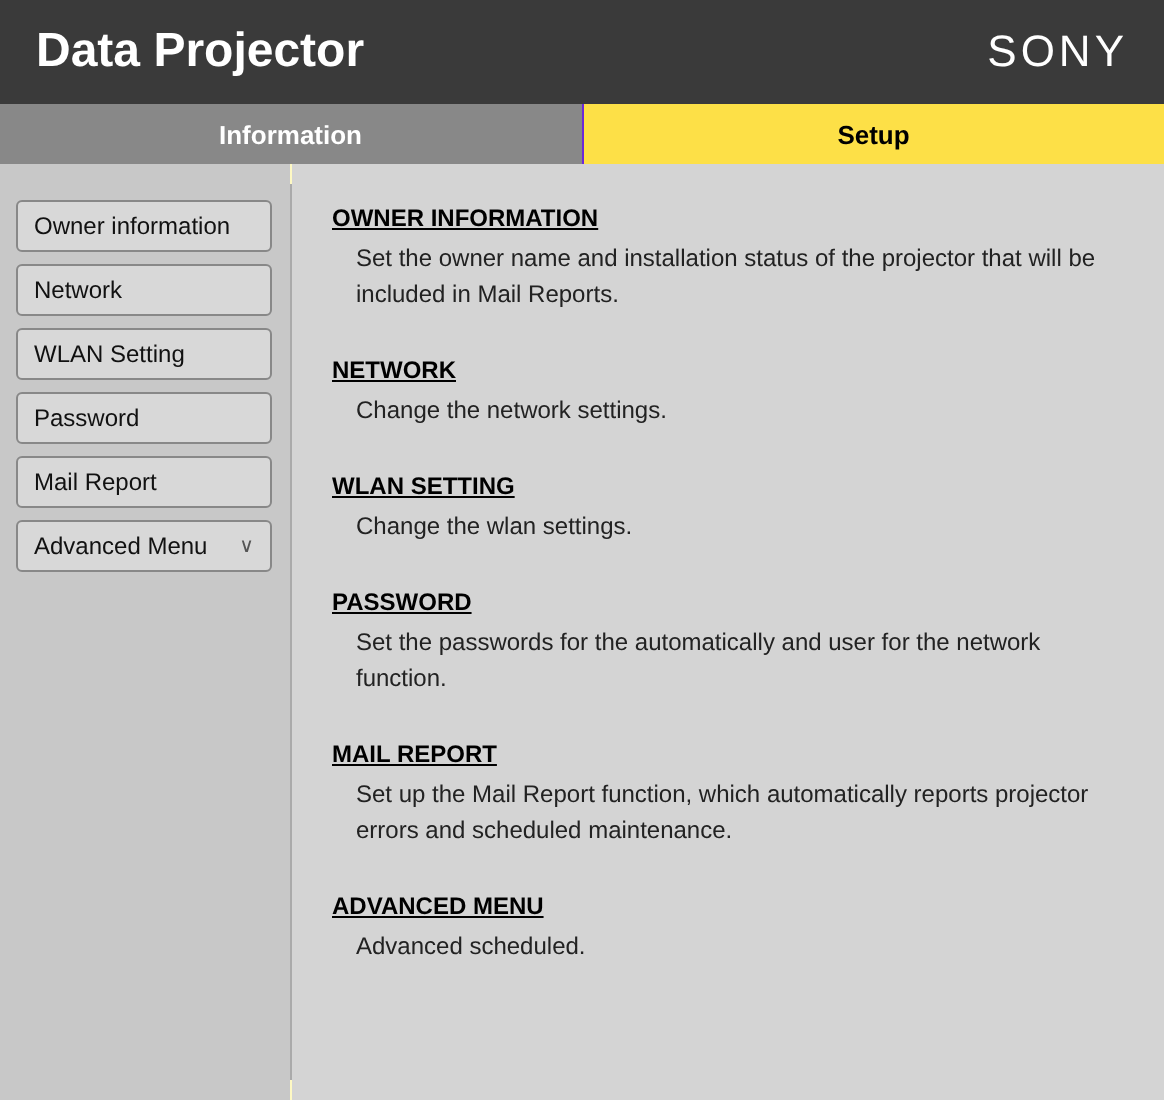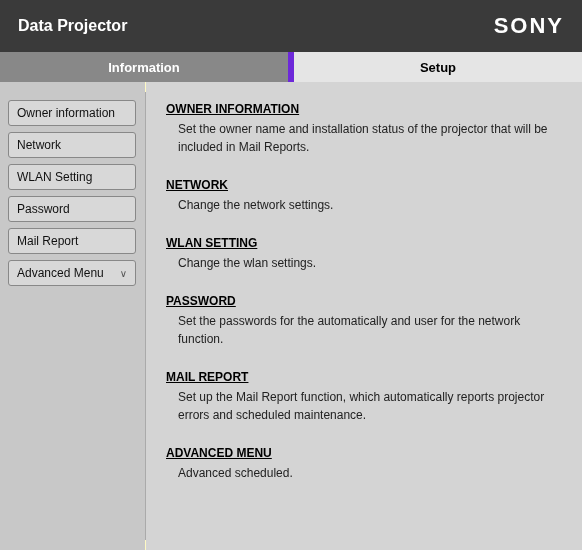--- a/index.html
+++ b/index.html
@@ -16,51 +16,51 @@
     .header {
       background: #3a3a3a;
       height: 52px;
       display: flex;
       align-items: center;
       justify-content: space-between;
       padding: 0 18px;
     }
     .header-title {
       color: #ffffff;
-      font-size: 16px;
+      font-size: 24px;
       font-weight: bold;
     }
     .header-brand {
       color: #ffffff;
       font-size: 22px;
-      font-weight: bold;
+      font-weight: normal;
       letter-spacing: 2px;
     }
 
     
     .tabs {
       display: flex;
       height: 30px;
       background: #888;
     }
     .tab {
       flex: 1;
       display: flex;
       align-items: center;
       justify-content: center;
       cursor: pointer;
       font-size: 13px;
       font-weight: bold;
       color: #ffffff;
       background: #888888;
-      border-right: 6px solid #6d28d9;
+      border-right: 1px solid #6d28d9;
     }
     .tab:last-child { border-right: none; }
     .tab.active {
-      background: #e5e5e5;
+      background: #fde047;
       color: #000000;
     }
 
     
     .main {
       display: flex;
       height: calc(550px - 52px - 30px);
       background: #fef9c3;
     }
 

